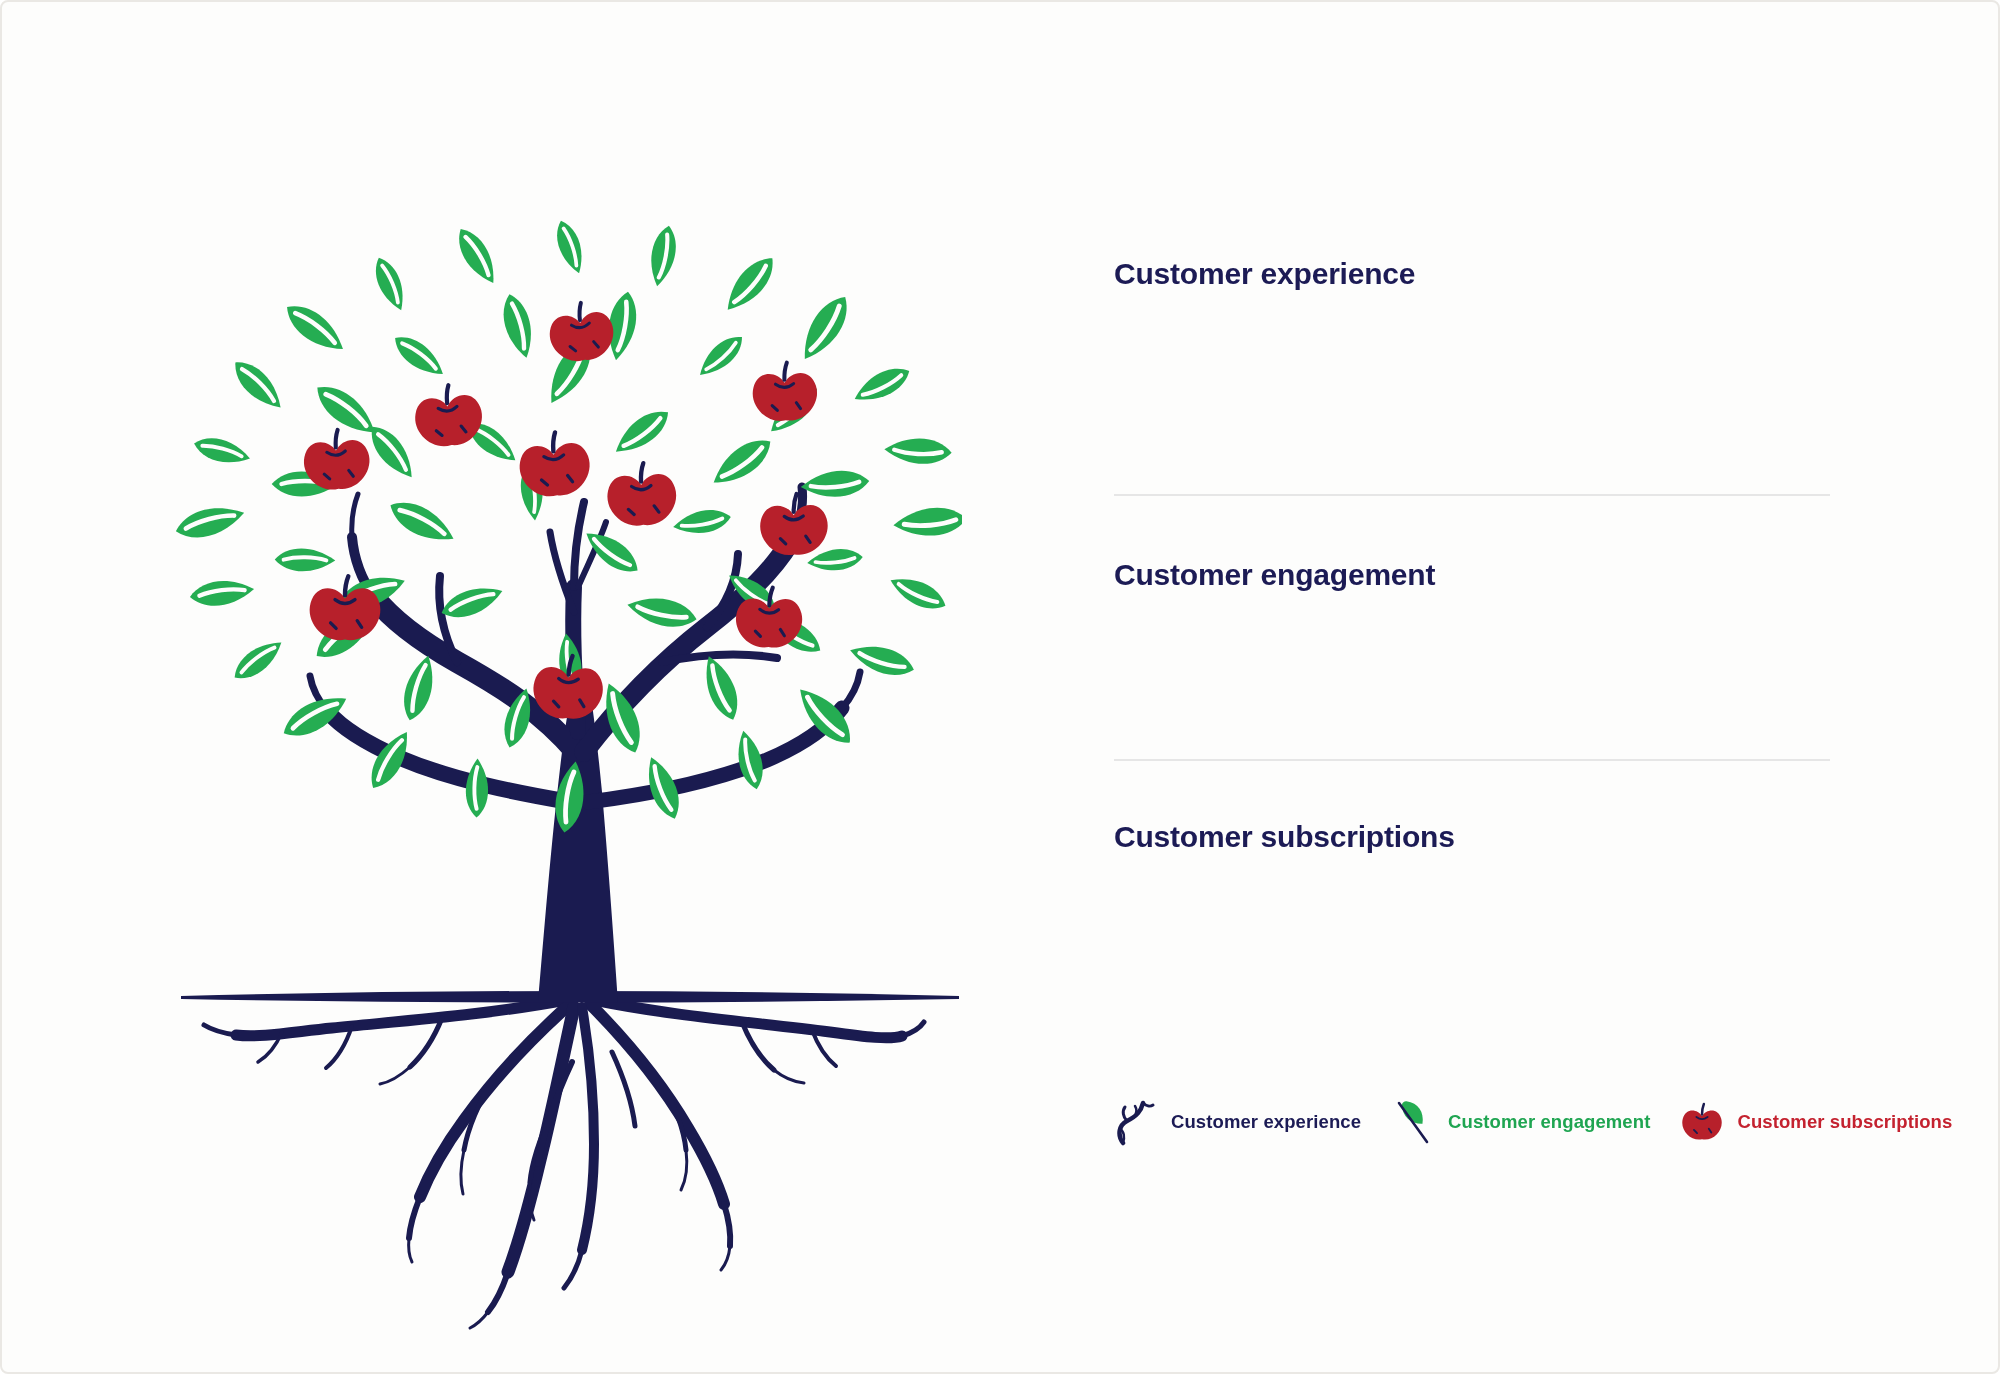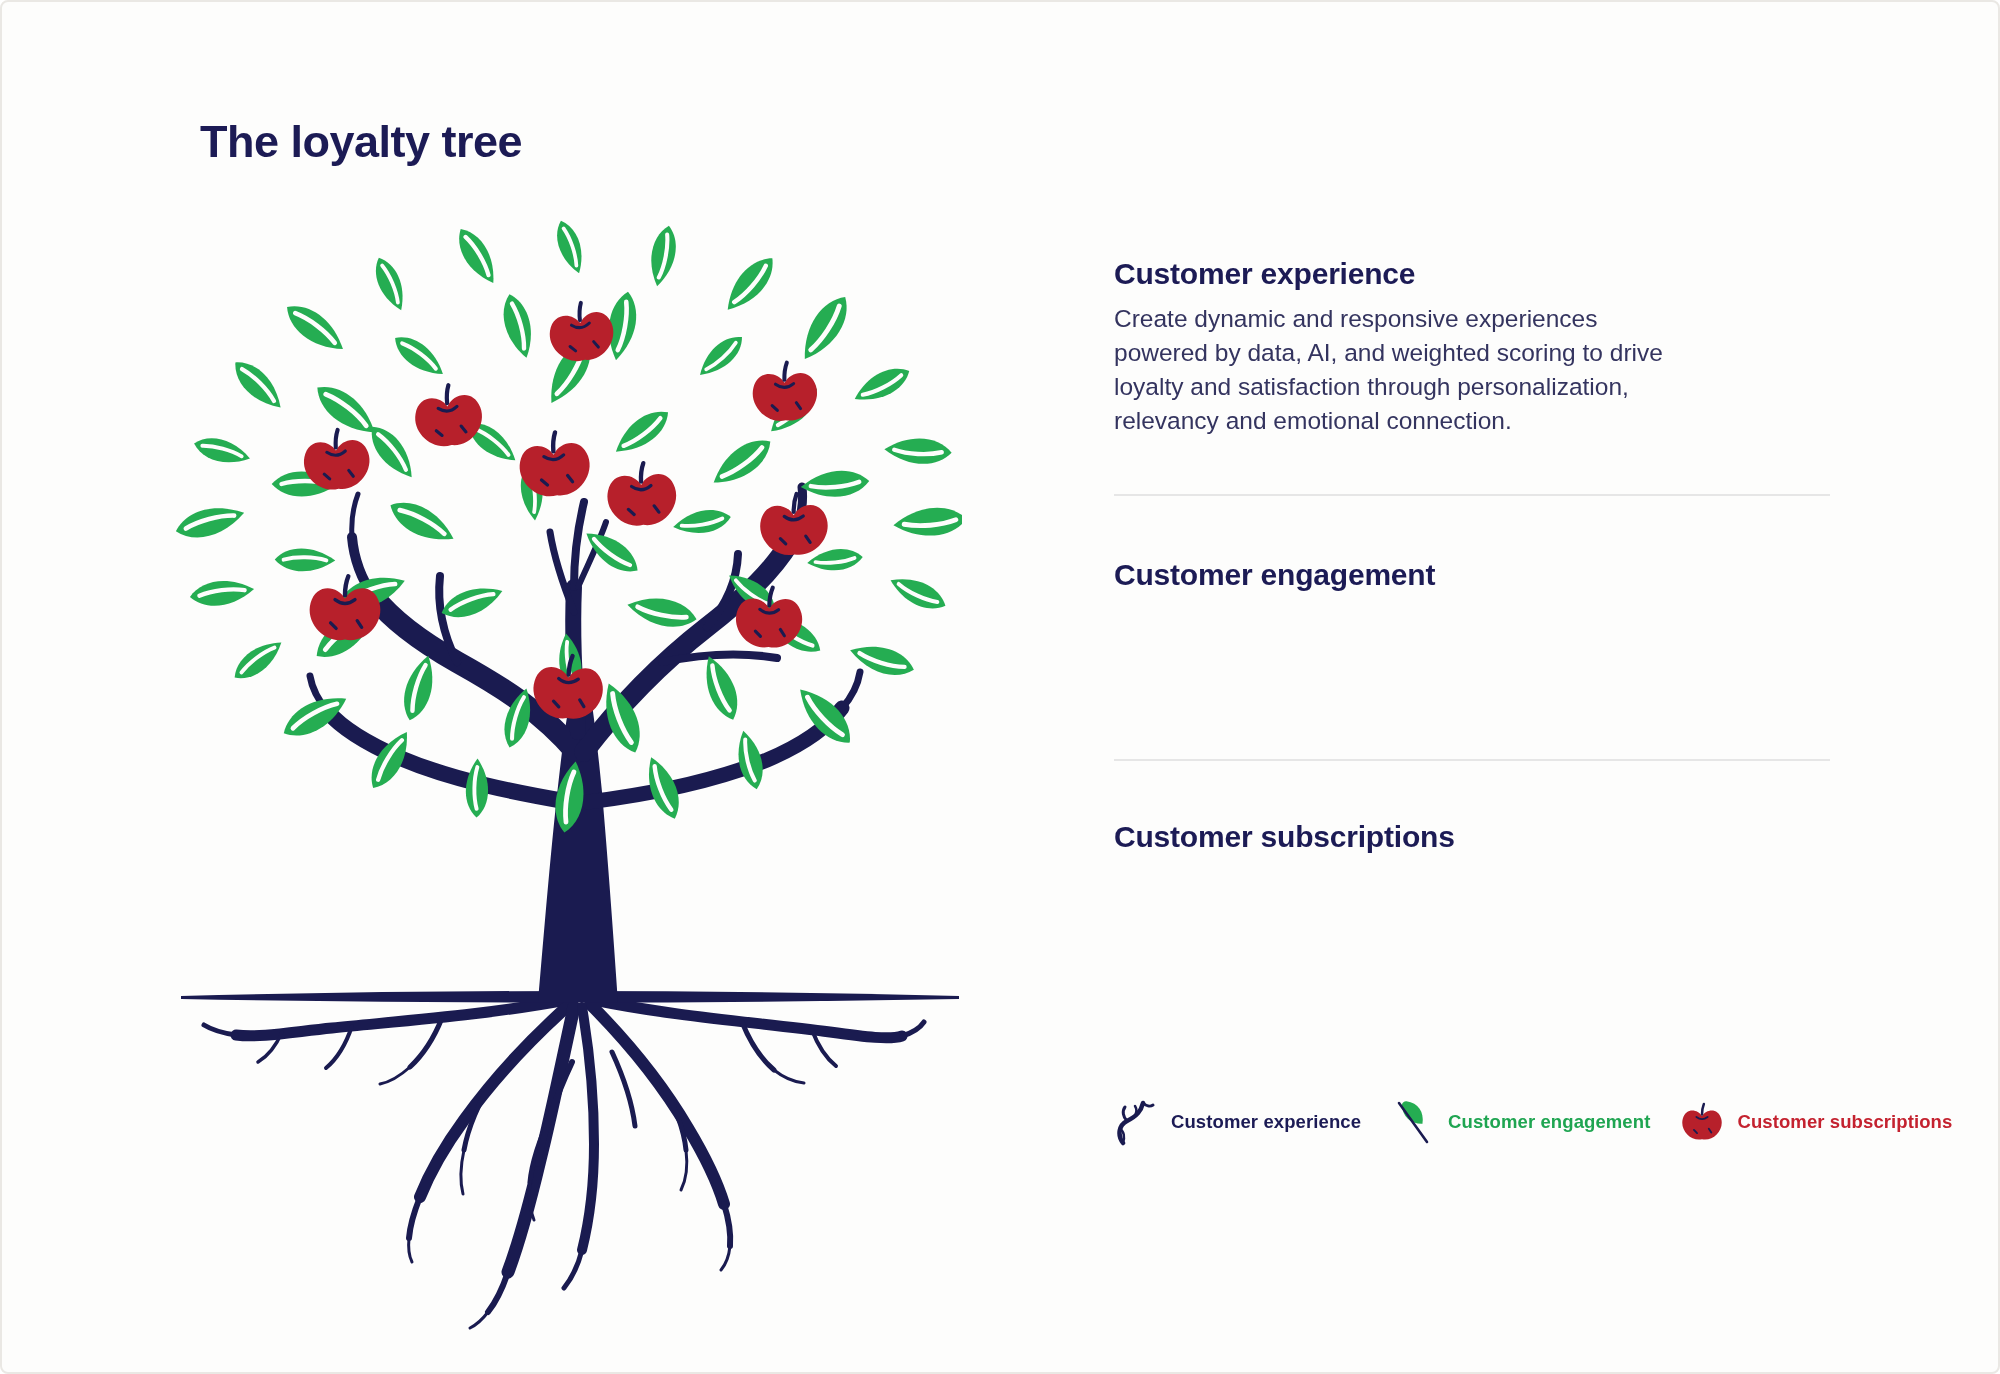--- a/index.html
+++ b/index.html
@@ -41,21 +41,20 @@
   }
   .legend-item { display:flex; align-items:center; gap:13px; }
   .legend-item .lg-icon { width:44px; height:48px; flex:0 0 auto; }
   .legend-item .lg-label { font-size:18.5px; font-weight:700; letter-spacing:0.1px; white-space:nowrap; }
 </style>
 </head>
 <body>
 
 <div class="page">
 
-  <div class="page-title">The loyalty tree</div>
 
   <div class="tree-wrap">
     <svg id="tree-svg" viewBox="0 0 820 1150" xmlns="http://www.w3.org/2000/svg">
       <defs>
         <g id="leaf">
           <path d="M0,-34 C16,-20 18,8 0,34 C-18,8 -16,-20 0,-34 Z" fill="#25ad52"></path>
           <path d="M0,-24 C4,-10 4,10 0,24" stroke="#fdfdfc" stroke-width="4.5" fill="none" stroke-linecap="round"></path>
         </g>
         <g id="apple">
           <path d="M0,-14 C-7,-26 -26,-28 -31,-10 C-36,8 -18,27 0,23 C18,27 36,8 31,-10 C26,-28 7,-26 0,-14 Z" fill="#b7202b"></path>
@@ -187,24 +186,20 @@
           <use href="#apple" xlink:href="#apple" transform="translate(652,338) rotate(-1) scale(1.06)"></use>
           <use href="#apple" xlink:href="#apple" transform="translate(203,422) rotate(0) scale(1.11)"></use>
           <use href="#apple" xlink:href="#apple" transform="translate(627,431) rotate(1) scale(1.04)"></use>
           <use href="#apple" xlink:href="#apple" transform="translate(426,501) rotate(2) scale(1.09)"></use>
         </g>
     </svg>
   </div>
 
   <div class="col section sec-1">
     <h2>Customer experience</h2>
-    <p>Create dynamic and responsive experiences
-powered by data, AI, and weighted scoring to drive
-loyalty and satisfaction through personalization,
-relevancy and emotional connection.</p>
   </div>
 
   <div class="divider div-1"></div>
 
   <div class="col section sec-2">
     <h2>Customer engagement</h2>
   </div>
 
   <div class="divider div-2"></div>
 

